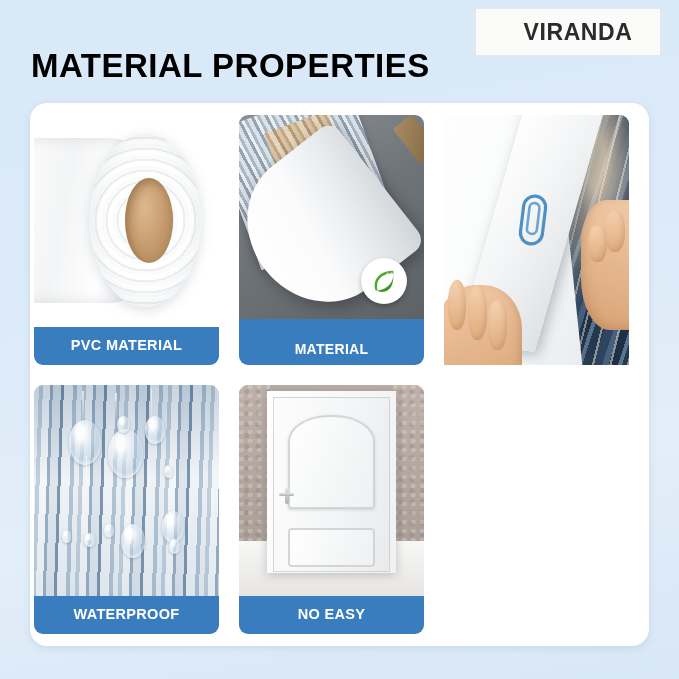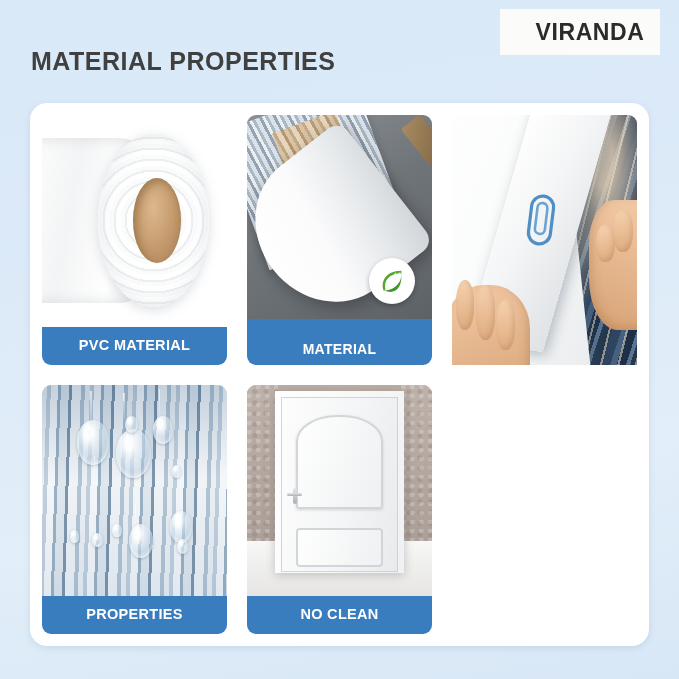--- a/index.html
+++ b/index.html
@@ -15,49 +15,49 @@
     position:relative;
   }
 
   
   .header {
     position:absolute; top:0; left:0; width:679px; height:103px;
   }
 
   .page-title {
     position:absolute; left:31px; top:47px;
-    font-size:25px; font-weight:bold;
+    font-size:33px; font-weight:bold;
     letter-spacing:.5px;
-    color:#404040;
+    color:#000000;
     white-space:nowrap;
   }
 
   .logo-box {
     position:absolute; right:19px; top:9px;
-    width:160px; height:46px;
+    width:184px; height:46px;
     background:#fbfbfa;
     display:flex; align-items:center; justify-content:center;padding-left:20px;
   }
   .logo-text {
     font-size:23px; font-weight:bold;
     letter-spacing:.6px;
     color:#2b2b2b;
   }
 
   
   .card {
     position:absolute; left:30px; top:103px;
     width:619px; height:543px;
     background:#ffffff;
     border-radius:17px;
     box-shadow:0 2px 7px rgba(120,155,190,.22);
   }
 
   .grid {
-    position:absolute; left:12px; top:12px;
+    position:absolute; left:4px; top:12px;
     width:595px; height:519px;
     display:grid;
     grid-template-columns:repeat(3,1fr);
     grid-template-rows:repeat(2,1fr);
     column-gap:9px; row-gap:9px;gap:20px;
   }
 
   
   .tile {
     position:relative;
@@ -428,21 +428,21 @@
           <div class="drop" style="left:70%;top:38%;width:5%;height:6%"></div>
           <div class="trail" style="left:50%;top:56%;height:12%"></div>
           <div class="drop" style="left:47%;top:66%;width:13%;height:16%"></div>
           <div class="drop" style="left:69%;top:60%;width:12%;height:15%"></div>
           <div class="drop" style="left:15%;top:69%;width:5%;height:6%"></div>
           <div class="drop" style="left:27%;top:70%;width:6%;height:7%"></div>
           <div class="drop" style="left:38%;top:66%;width:5%;height:6%"></div>
           <div class="drop" style="left:73%;top:73%;width:6%;height:7%"></div>
         </div>
       </div>
-      <div class="tile-label">PROPERTIES</div>
+      <div class="tile-label">WATERPROOF</div>
     </div>
 
 
     <div class="tile">
       <div class="tile-image">
         <div class="door-scene">
           <div class="door-wall-l"></div>
           <div class="door-wall-r"></div>
           <div class="door-skirting"></div>
           <div class="door-frame">
@@ -450,17 +450,17 @@
               <div class="door-panel-top"></div>
               <div class="door-panel-bot"></div>
               <div class="door-handle">
                 <i style="left:38%;top:0;width:26%;height:100%"></i>
                 <i style="left:0;top:30%;width:100%;height:22%"></i>
               </div>
             </div>
           </div>
         </div>
       </div>
-      <div class="tile-label">NO CLEAN</div>
+      <div class="tile-label">NO EASY</div>
     </div>
 
   </div>
 </div>
 
 </body></html>

